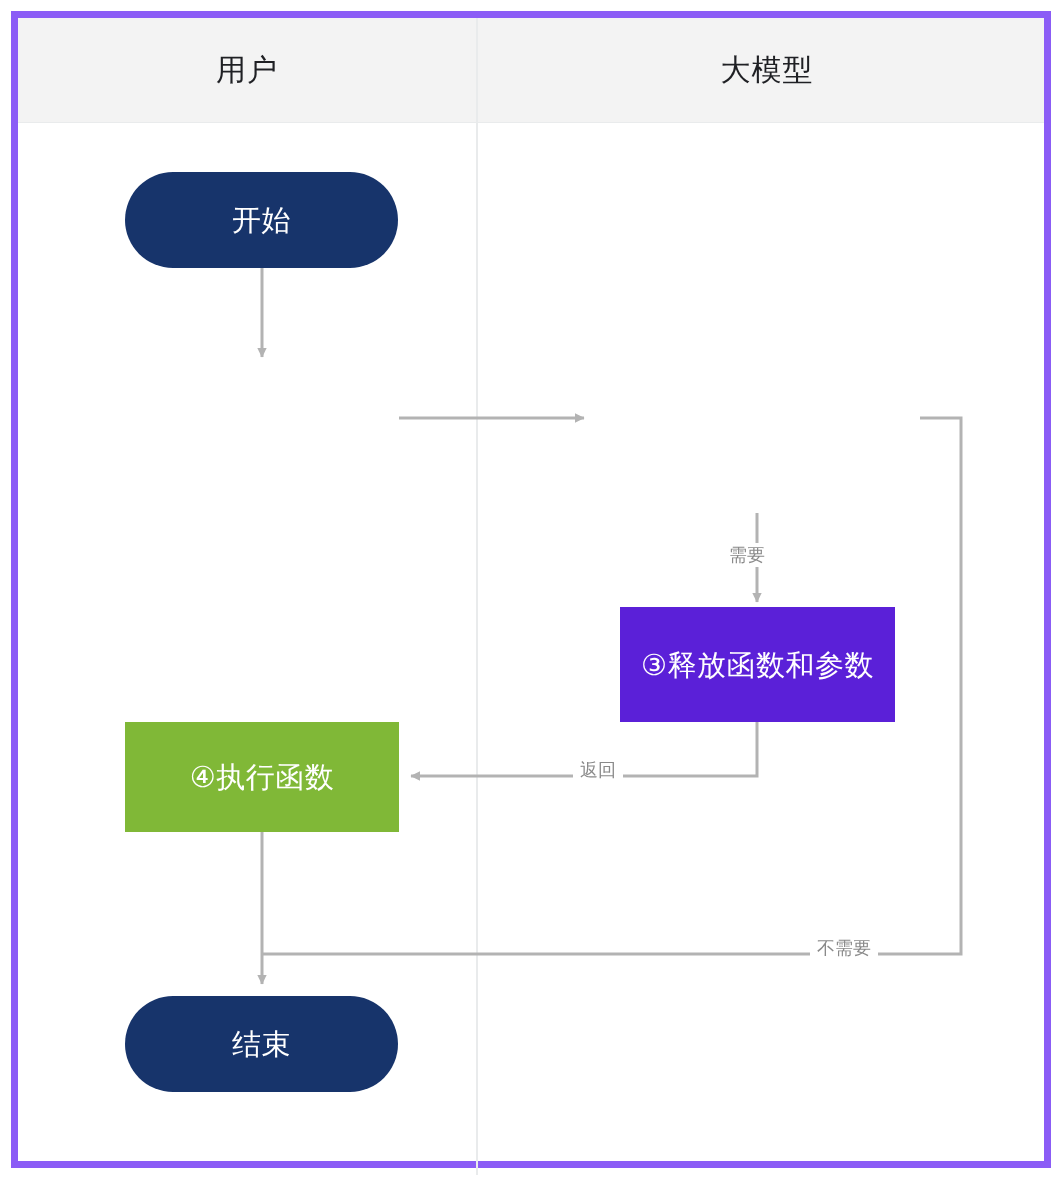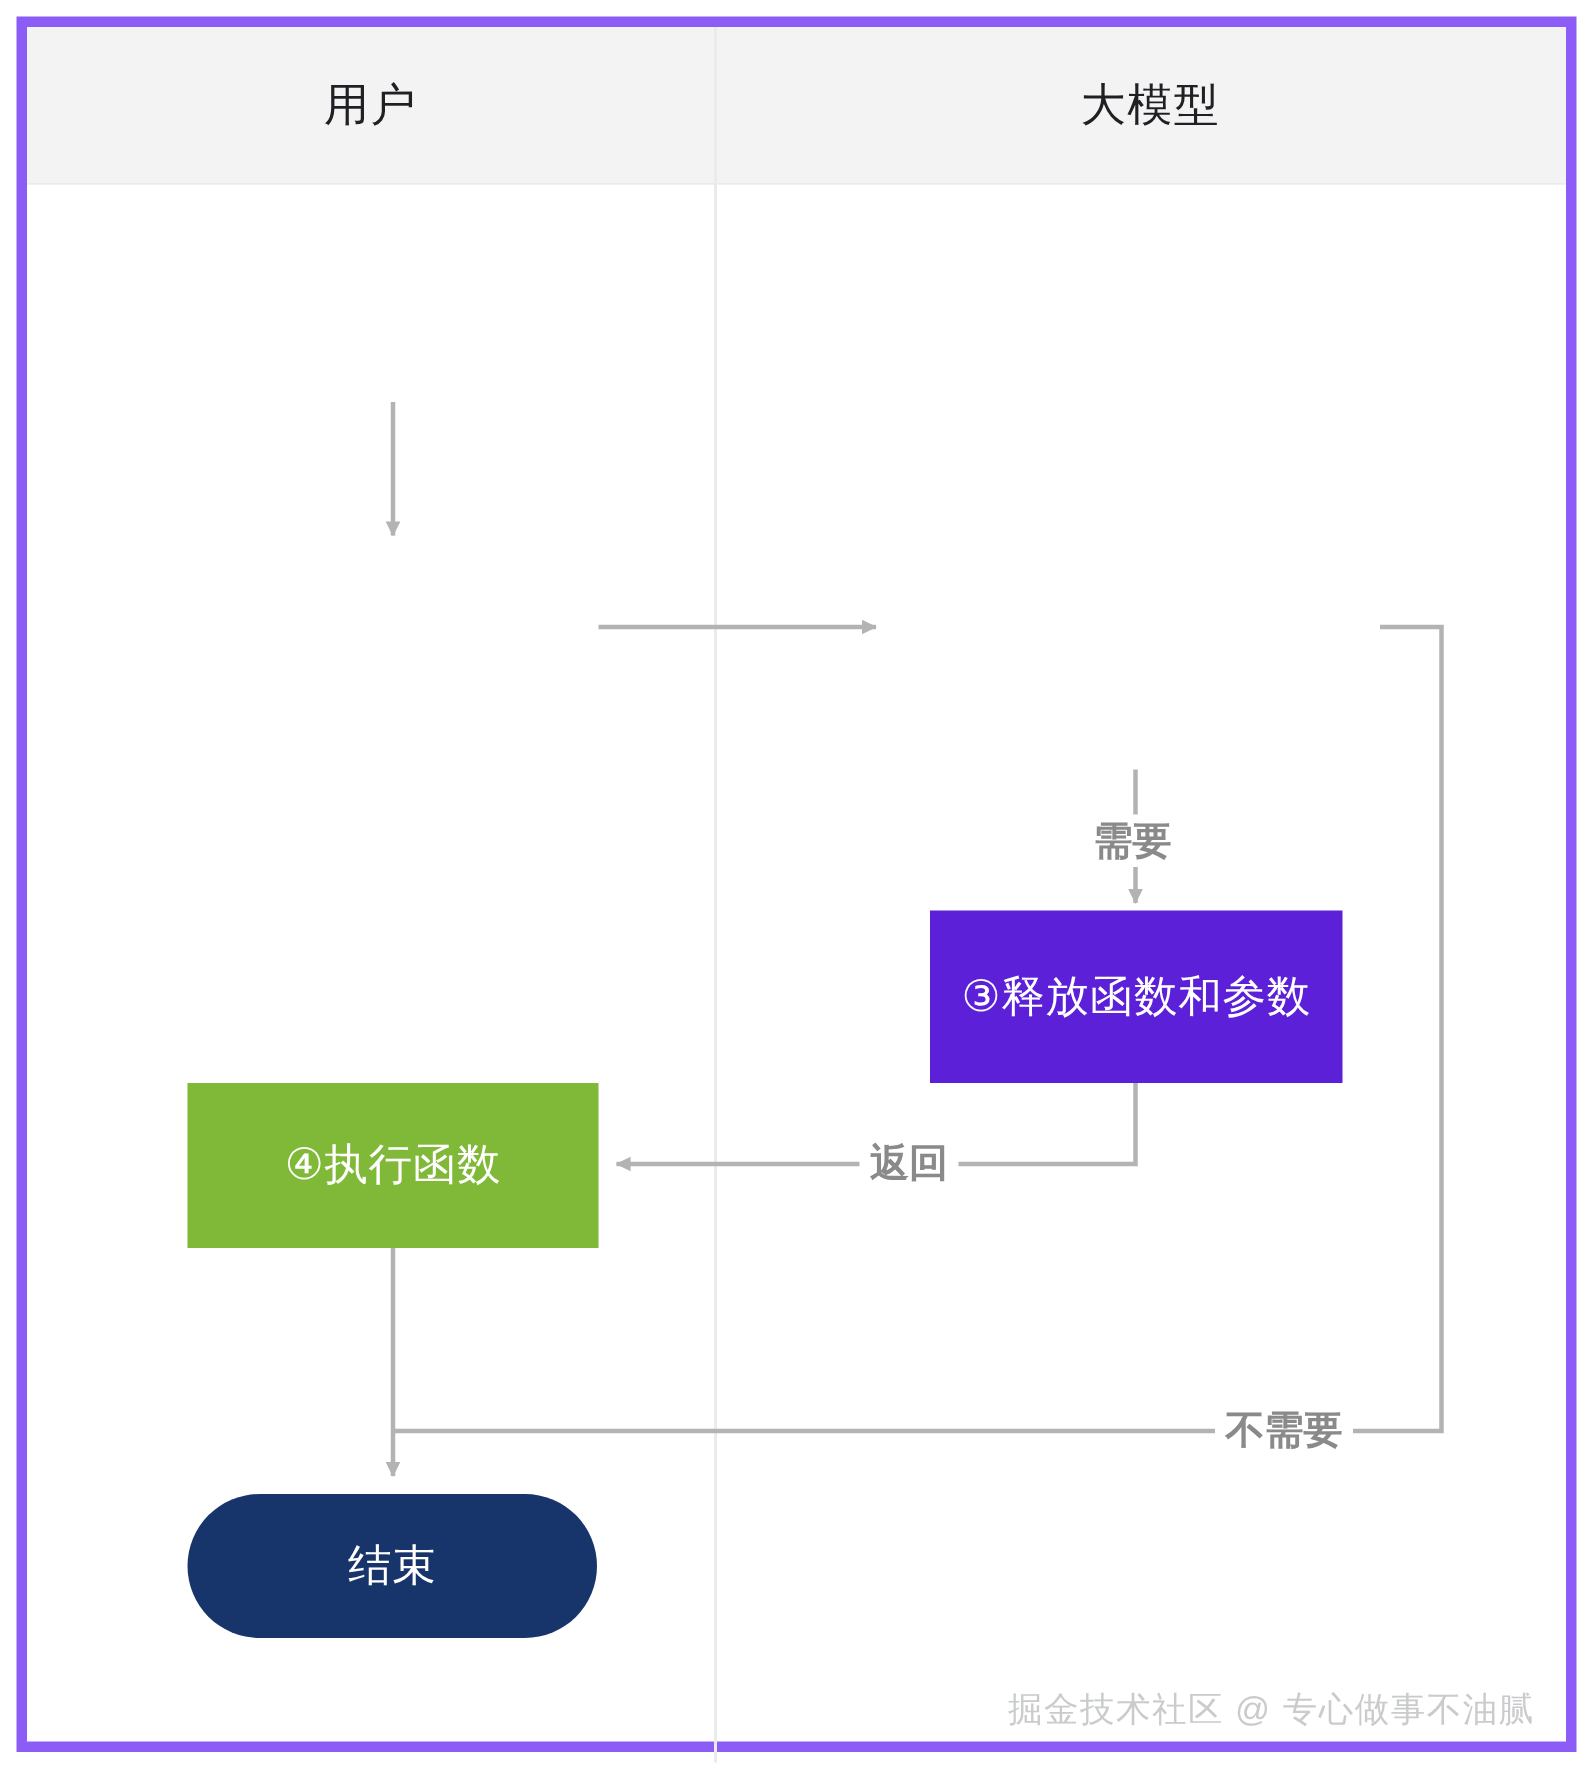--- a/index.html
+++ b/index.html
@@ -109,26 +109,25 @@
     position: absolute;
     left: 0; top: 0;
     width: 1062px;
     height: 1186px;
     z-index: 2;
     pointer-events: none;
   }
   .edge-label {
     position: absolute;
     color: #8a8a8a;
-    font-size: 26px;
+    font-size: 18px;
     background: #ffffff;
     padding: 0 7px;
     z-index: 4;
     white-space: nowrap;
-    font-weight: bold;
   }
 
   
   .watermark {
     position: absolute;
     color: #c9cbcd;
     font-size: 23px;
     letter-spacing: 1px;
     white-space: nowrap;
     z-index: 3;
@@ -164,24 +163,24 @@
 
     <path d="M920,418 L961,418 L961,954 L262,954" stroke="#b3b3b3" stroke-width="3" fill="none"></path>
 
     <path d="M262,832 L262,984" stroke="#b3b3b3" stroke-width="3" fill="none" marker-end="url(#arrow)"></path>
   </svg>
 
   <div class="edge-label" style="left:722px; top:543px;">需要</div>
   <div class="edge-label" style="left:573px; top:758px;">返回</div>
   <div class="edge-label" style="left:810px; top:936px;">不需要</div>
 
+  <div class="node pill" style="left:125px; top:172px; width:273px; height:96px; background:#17346b;">开始</div>
 
 
 
   <div class="node rect" style="left:620px; top:607px; width:275px; height:115px; background:#5b20d8;">③释放函数和参数</div>
 
   <div class="node rect" style="left:125px; top:722px; width:274px; height:110px; background:#80b837;">④执行函数</div>
 
   <div class="node pill" style="left:125px; top:996px; width:273px; height:96px; background:#17346b;">结束</div>
 
-  <div class="watermark" style="left:672px; top:1124px;">掘金技术社区 @ 专心做事不油腻</div>
 
 </div>
 
 </body></html>

